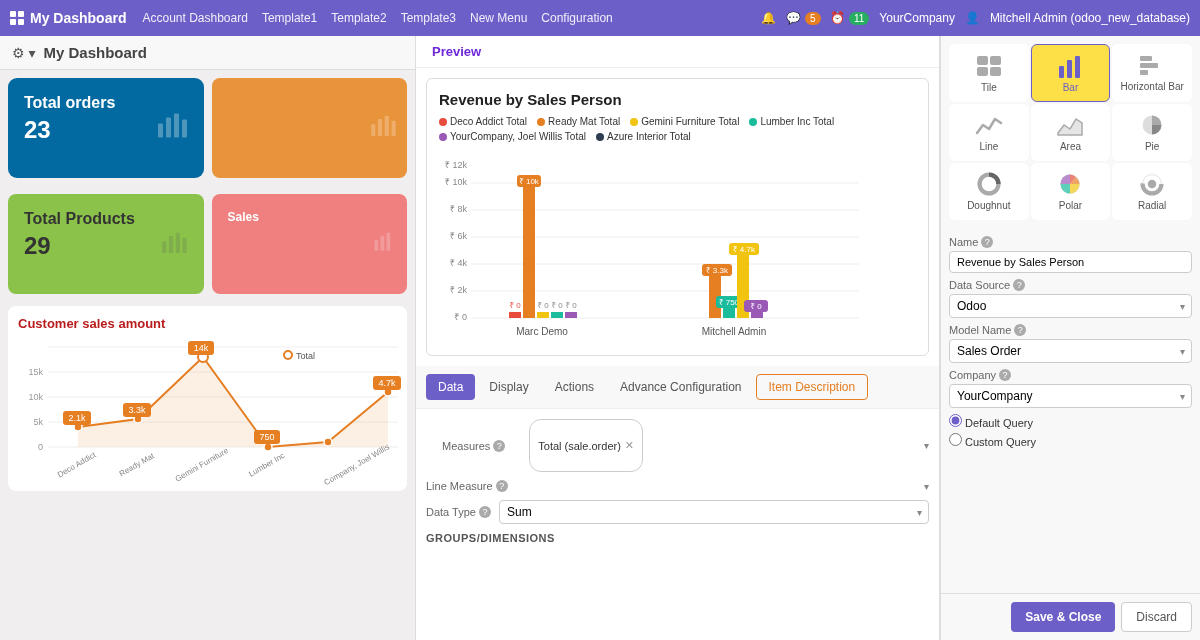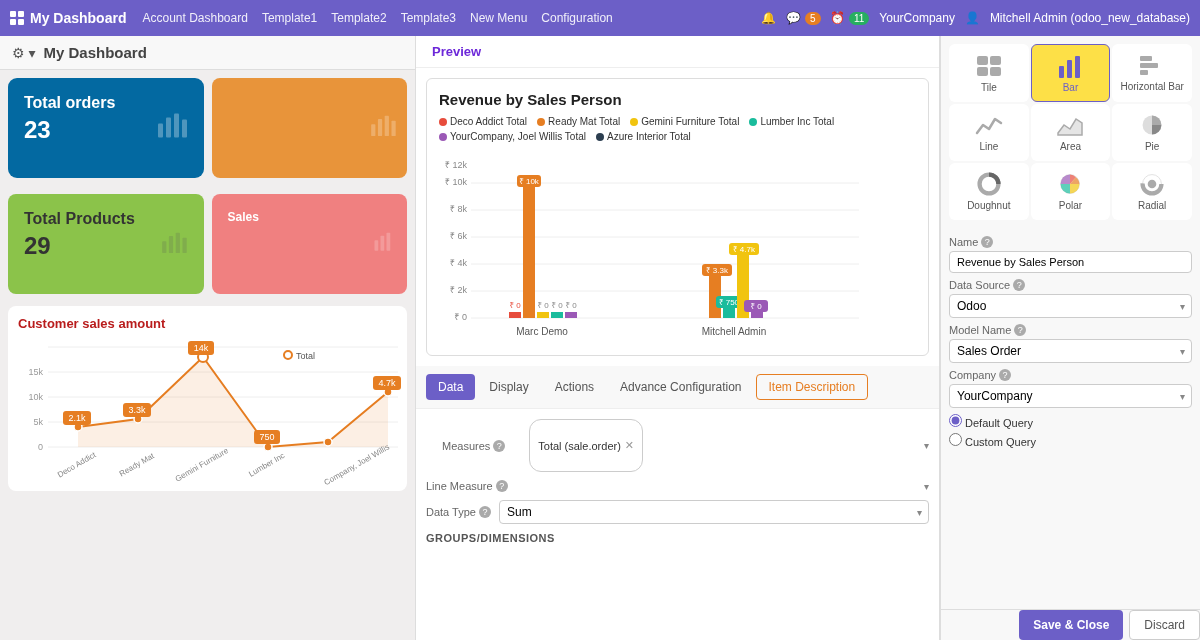--- a/index.html
+++ b/index.html
@@ -86,21 +86,21 @@
     .right-form .form-label { font-size: 11px; }
     .right-form .form-input { font-size: 11px; padding: 4px 7px; }
     .select-wrap { position: relative; }
     .select-wrap select { width: 100%; padding: 4px 24px 4px 7px; border: 1px solid #ccc; border-radius: 4px; font-size: 12px; appearance: none; background: white; }
     .select-arrow { position: absolute; right: 7px; top: 50%; transform: translateY(-50%); pointer-events: none; font-size: 10px; color: #888; }
 
     .radio-row { display: flex; gap: 10px; font-size: 11px; align-items: center; margin: 4px 0; }
     .radio-row input { accent-color: #6c5fc7; }
 
     
-    .right-bottom { border-top: 1px solid #ddd; display: flex; gap: 6px; justify-content: flex-end; }
+    .right-bottom { padding: 8px; border-top: 1px solid #ddd; display: flex; gap: 6px; justify-content: flex-end; }
     .btn-save { background: #6c5fc7; color: white; border: none; border-radius: 4px; padding: 7px 14px; font-size: 12px; cursor: pointer; font-weight: 600; }
     .btn-discard { background: white; color: #555; border: 1px solid #ccc; border-radius: 4px; padding: 7px 14px; font-size: 12px; cursor: pointer; }
 
     
     svg { overflow: visible; }
   </style>
 </head>
 <body>
 
 <nav class="top-nav">

